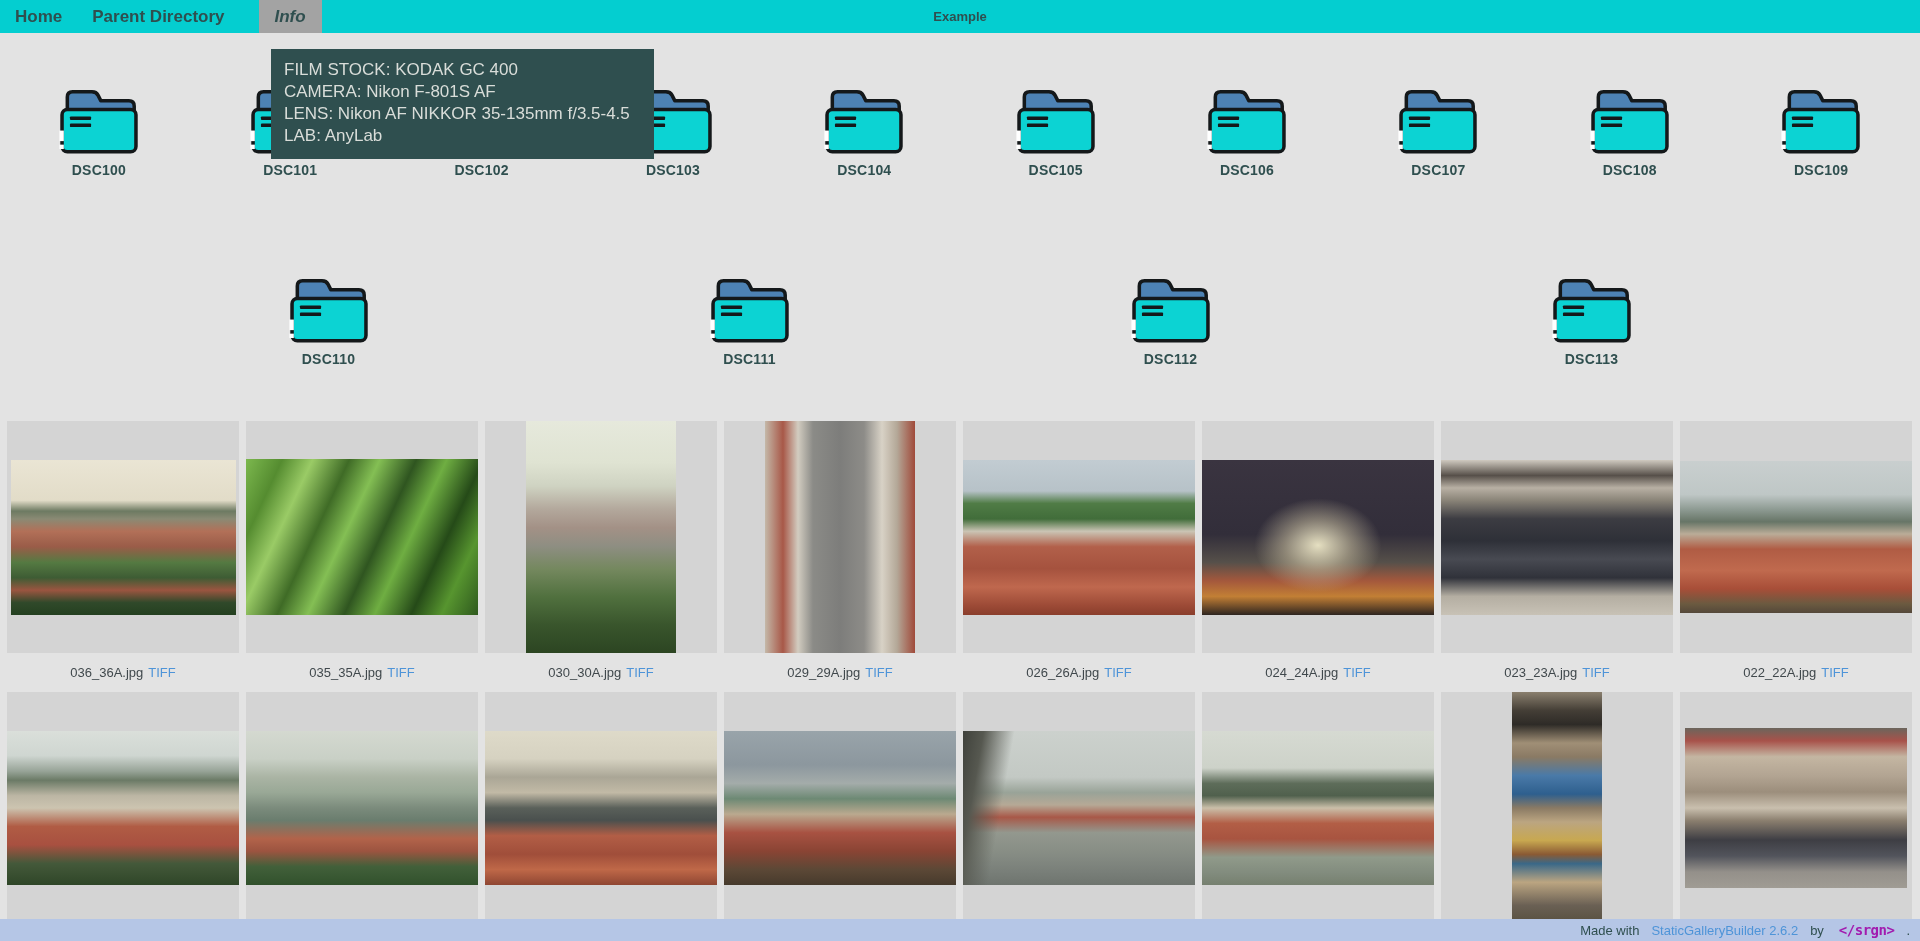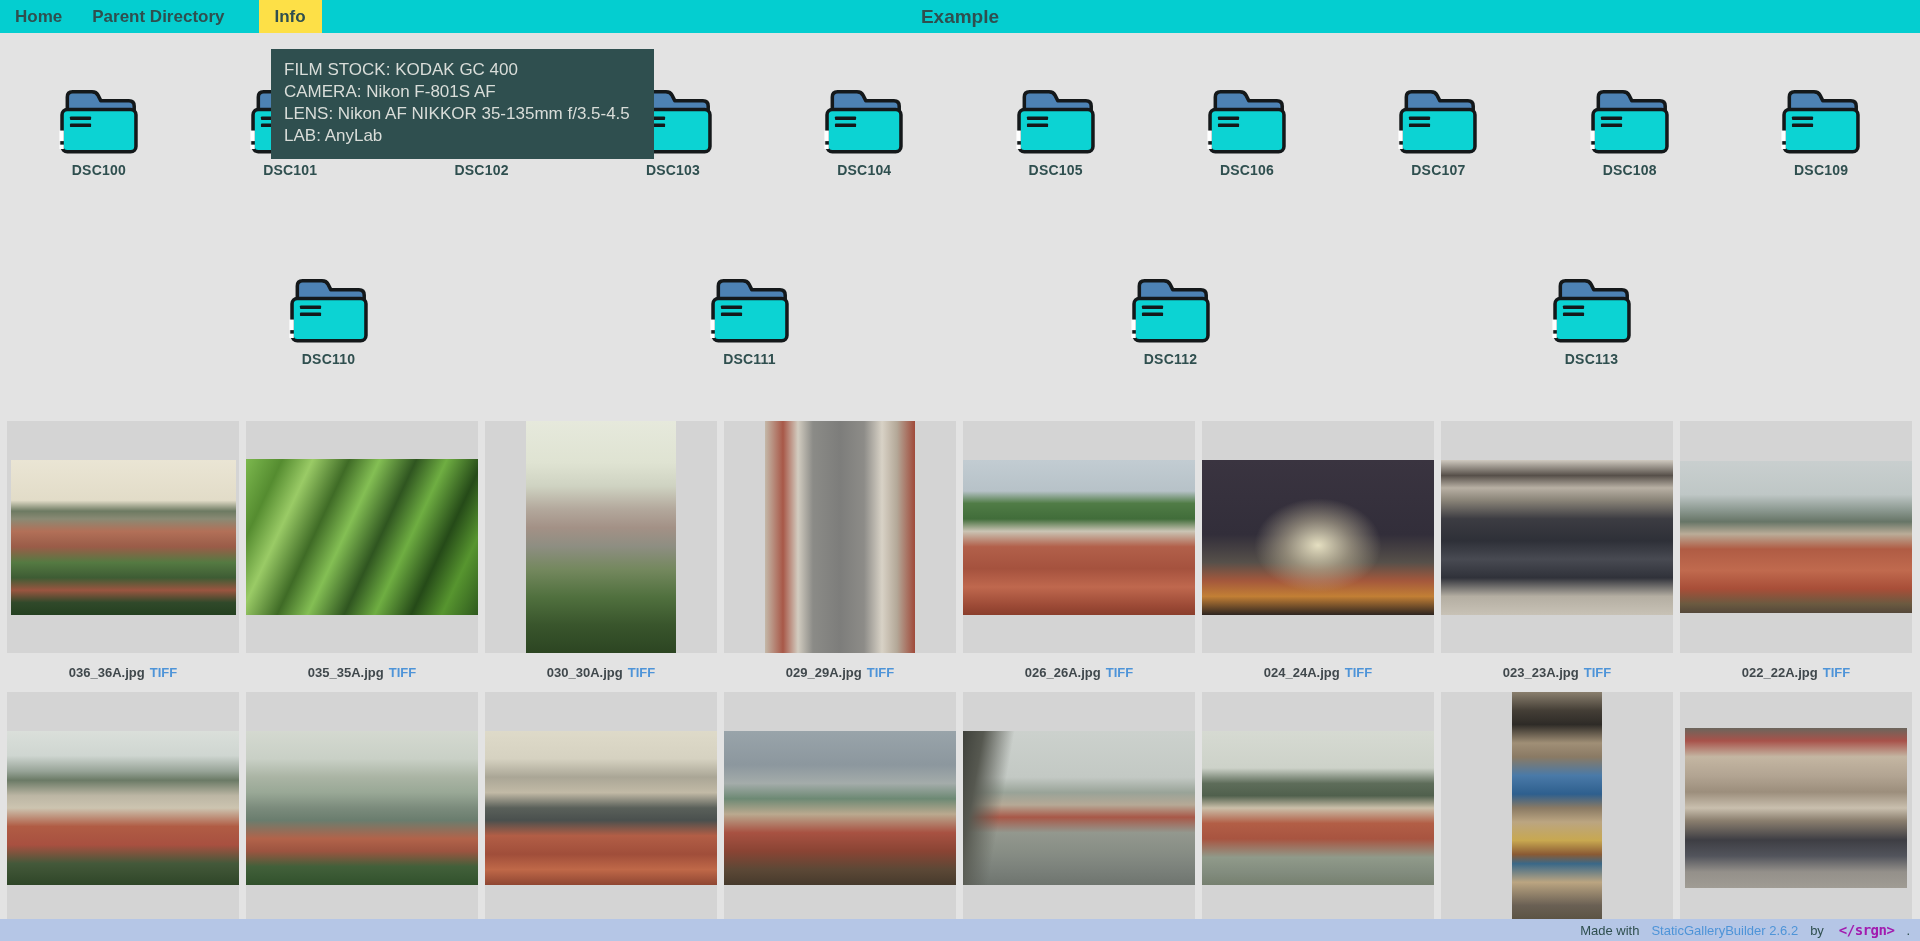--- a/index.html
+++ b/index.html
@@ -22,25 +22,25 @@
   }
   .nav-links { display: flex; align-items: stretch; }
   .nav-link {
     display: flex; align-items: center;
     padding: 0 15px;
     font-size: 17px; font-weight: 600;
     color: #2f4f4f;
     text-decoration: none;
     cursor: pointer;
   }
-  .nav-link.active { background: #fde047; margin-left: 19px; padding: 0 16px; }
+  .nav-link.active { background: #a3a3a3; margin-left: 19px; padding: 0 16px; font-style: italic; }
   .nav-title {
     position: absolute; inset: 0;
     display: flex; align-items: center; justify-content: center;
-    font-size: 19px; font-weight: 700; color: #2f4f4f;
+    font-size: 13px; font-weight: 700; color: #2f4f4f;
     pointer-events: none;
   }
   
   .tooltip {
     position: absolute;
     top: 49px; left: 271px;
     background: #2f4f4f;
     color: #d9ddd9;
     font-size: 17px; line-height: 22px;
     padding: 10px 24px 12px 13px;
@@ -83,21 +83,20 @@
     overflow: hidden;
     cursor: pointer;
   }
   .thumb { flex: none; display: block; }
   .g-label {
     height: 39px;
     display: flex; align-items: center; justify-content: center;
     gap: 5px;
     font-size: 13px;
     color: #40484c;
-    font-weight: bold;
   }
   .g-label a { color: #4e94d8; text-decoration: none; cursor: pointer; }
   
   footer {
     position: fixed; left: 0; bottom: 0;
     width: 1920px; height: 22px;
     background: #b5c6e6;
     display: flex; align-items: center; justify-content: flex-end;
     gap: 12px;
     padding-right: 10px;

